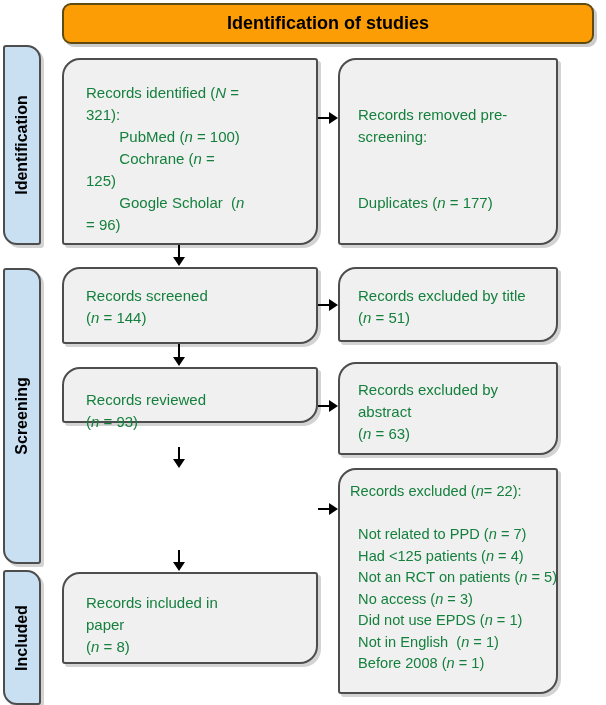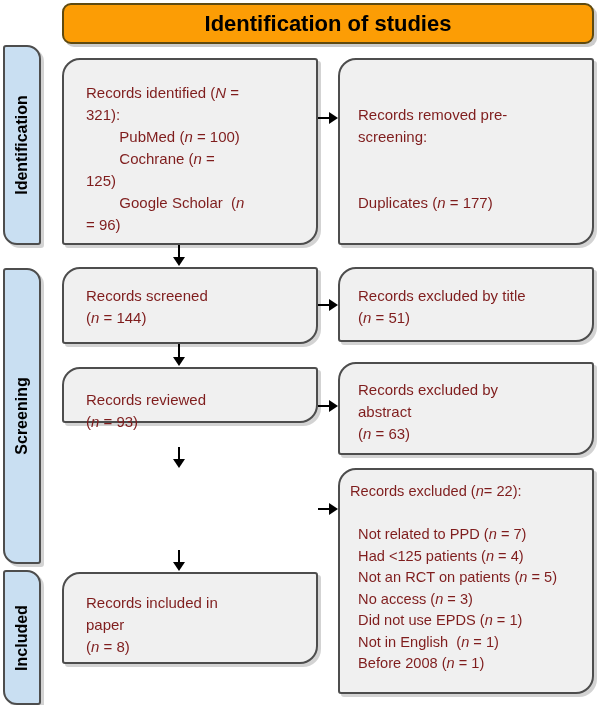--- a/index.html
+++ b/index.html
@@ -15,21 +15,21 @@
     font-family:"Liberation Sans", sans-serif;
     color:#111111;
   }
   .hdr{
     position:absolute;left:62px;top:3px;width:532px;height:41px;
     background:var(--header-fill);
     border:2px solid var(--header-border);
     border-radius:9px;
     box-shadow:3px 3px 0 rgba(110,110,110,0.35);
     display:flex;align-items:center;justify-content:center;
-    font-weight:bold;font-size:22px;color:#000;
+    font-weight:bold;font-size:18px;color:#000;
     box-sizing:border-box;
   }
   .stage{
     position:absolute;left:3px;width:38px;
     background:var(--stage-fill);
     border:2px solid var(--stage-border);
     border-radius:3px 14px 3px 14px;
     box-shadow:3px 3px 0 rgba(110,110,110,0.30);
     display:flex;align-items:center;justify-content:center;
     box-sizing:border-box;
@@ -40,24 +40,24 @@
     font-weight:bold;font-size:16px;color:#000;
   }
   .fbox{
     position:absolute;
     background:var(--box-fill);
     border:2px solid var(--box-border);
     border-radius:18px 3px 18px 3px;
     box-shadow:3px 3px 0 rgba(110,110,110,0.30);
     box-sizing:border-box;
     font-size:15px;line-height:22px;
-    white-space:pre;color:#7f1d1d;
+    white-space:pre;color:#15803d;
   }
   .col-l{left:62px;width:256px;}
-  .col-r{left:338px;width:256px;}
+  .col-r{left:338px;width:220px;}
   .arrow-h{position:absolute;height:2px;background:var(--arrow-color);}
   .arrow-h::after{
     content:"";position:absolute;right:-9px;top:-5px;
     border-left:9px solid var(--arrow-color);
     border-top:6px solid transparent;border-bottom:6px solid transparent;
   }
   .arrow-v{position:absolute;width:2px;background:var(--arrow-color);}
   .arrow-v::after{
     content:"";position:absolute;bottom:-9px;left:-5px;
     border-top:9px solid var(--arrow-color);

